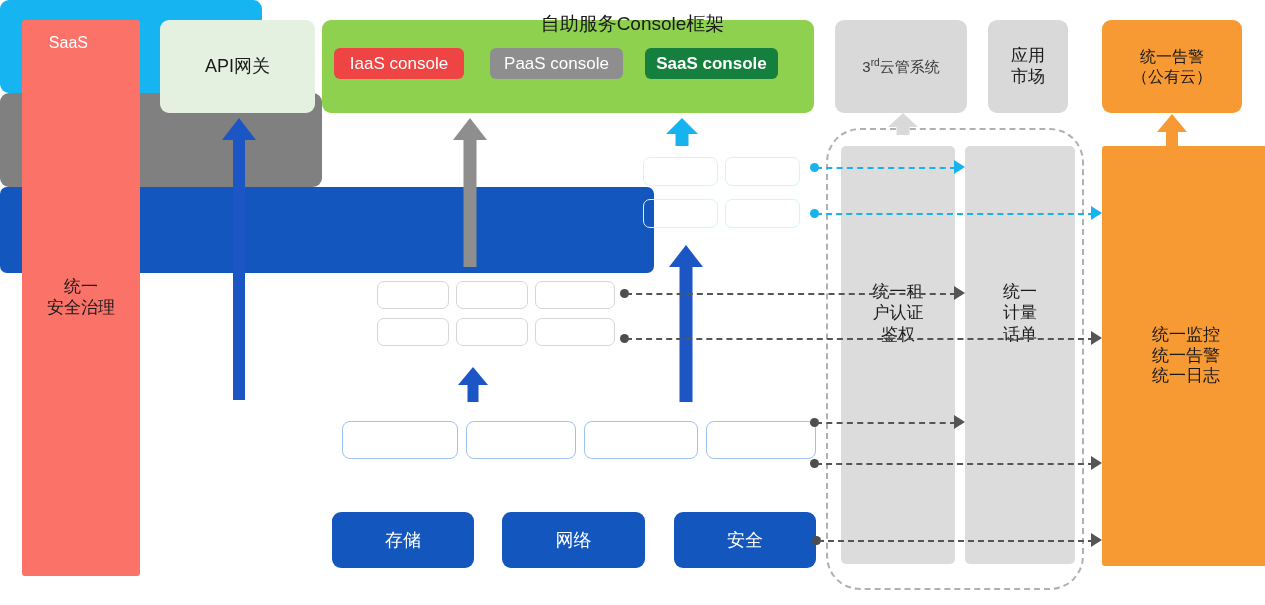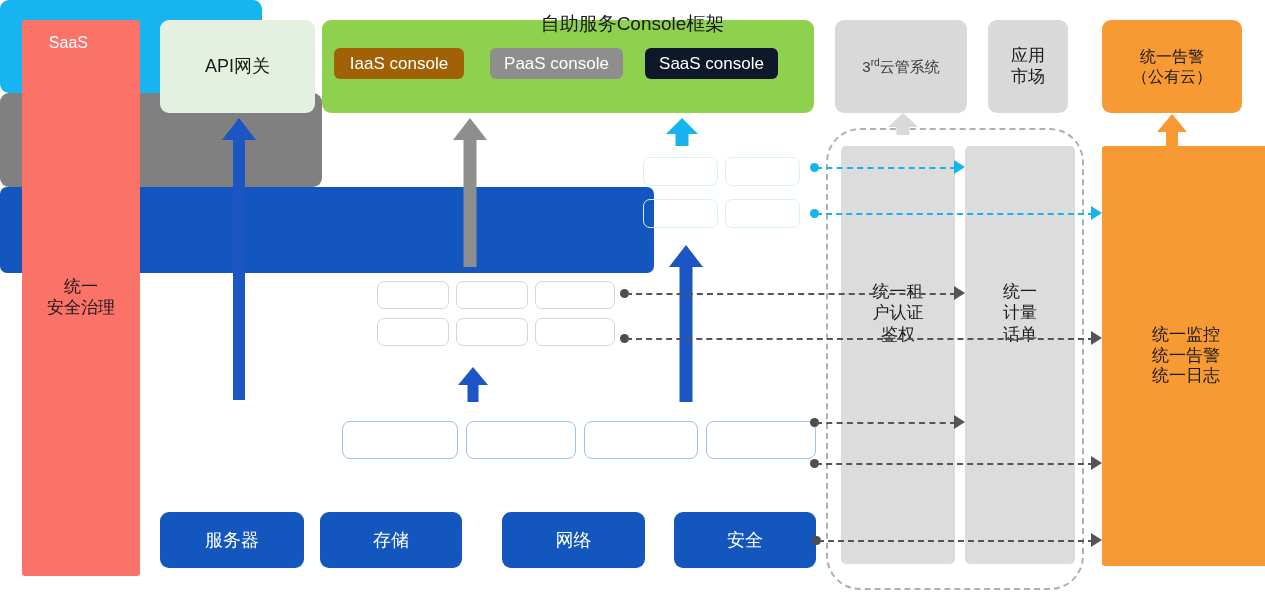--- a/index.html
+++ b/index.html
@@ -11,23 +11,23 @@
   
   #security-col{left:22px;top:20px;width:118px;height:556px;background:#fa7268;border-radius:3px;color:#1a1a1a;font-size:17px;}
 
   
   #api-gw{left:160px;top:20px;width:155px;height:93px;background:#e4f1e0;border-radius:9px;color:#1a1a1a;font-size:18px;}
 
   
   #console-frame{left:322px;top:20px;width:492px;height:93px;background:#8ed14f;border-radius:9px;display:block;}
   #console-title{position:absolute;left:0;top:11px;width:100%;text-align:center;color:#1a1a1a;font-size:19px;}
   .console-chip{position:absolute;top:48px;height:31px;border-radius:6px;display:flex;align-items:center;justify-content:center;color:#fff;font-size:17px;}
-  #chip-iaas{left:334px;width:130px;background:#a16207;}
+  #chip-iaas{left:334px;width:130px;background:#ef4444;}
   #chip-paas{left:490px;width:133px;background:#8e8e8e;}
-  #chip-saas{left:645px;width:133px;background:#0f172a;}
+  #chip-saas{left:645px;width:133px;background:#15803d;font-weight:bold;}
 
   
   #third-cloud{left:835px;top:20px;width:132px;height:93px;background:#d9d9d9;border-radius:9px;color:#3a3a3a;font-size:15px;}
   #app-market{left:988px;top:20px;width:80px;height:93px;background:#d9d9d9;border-radius:9px;color:#1a1a1a;font-size:17px;text-align:right;}
   #ops-platform{left:1102px;top:20px;width:140px;height:93px;background:#f89a33;border-radius:9px;color:#1a1a1a;font-size:16px;}
 
   
   #ops-col{left:1102px;top:146px;width:168px;height:420px;background:#f89a33;border-radius:3px;color:#1a1a1a;font-size:17px;}
 
   
@@ -55,21 +55,21 @@
   #infra-label{position:absolute;left:172px;top:428px;width:160px;color:#fff;font-size:19px;text-align:center;}
   .infra-chip{position:absolute;top:421px;height:36px;border:1.7px solid #9ec2f2;border-radius:8px;display:flex;align-items:center;justify-content:center;color:#fff;font-size:19px;}
   #infra-c0{left:342px;width:114px;}
   #infra-c1{left:466px;width:108px;}
   #infra-c2{left:584px;width:112px;}
   #infra-c3{left:706px;width:108px;}
 
   
   .hw{position:absolute;top:512px;height:56px;background:#1256be;border-radius:9px;display:flex;align-items:center;justify-content:center;color:#fff;font-size:18px;}
   #hw0{left:160px;width:144px;}
-  #hw1{left:320px;width:142px;}
+  #hw1{left:332px;width:142px;}
   #hw2{left:502px;width:143px;}
   #hw3{left:674px;width:142px;}
 
   
   #dash-container{position:absolute;left:826px;top:128px;width:258px;height:462px;border:2.5px dashed #b0b0b0;border-radius:34px;box-sizing:border-box;}
   .gray-col{position:absolute;background:#dcdcdc;border-radius:5px;}
   #auth-col{left:841px;top:146px;width:114px;height:418px;}
   #meter-col{left:965px;top:146px;width:110px;height:418px;}
   #auth-label{position:absolute;left:841px;top:281px;width:114px;text-align:center;color:#1a1a1a;font-size:17px;line-height:1.25;}
   #meter-label{position:absolute;left:965px;top:281px;width:110px;text-align:center;color:#1a1a1a;font-size:17px;line-height:1.25;}
@@ -133,21 +133,20 @@
   <div class="paas-chip" id="paas-c4">缓存</div>
   <div class="paas-chip" id="paas-c5">大数据</div>
 
   <div id="infra-bar"></div>
   <div id="infra-label">统一基础设施服务</div>
   <div class="infra-chip" id="infra-c0">Compute</div>
   <div class="infra-chip" id="infra-c1">Storage</div>
   <div class="infra-chip" id="infra-c2">Network</div>
   <div class="infra-chip" id="infra-c3">CCE</div>
 
-  <div class="hw" id="hw0">服务器</div>
   <div class="hw" id="hw1">存储</div>
   <div class="hw" id="hw3">安全</div>
   <div class="hw" id="hw2">网络</div>
 
   <div id="dash-container"></div>
   <div class="gray-col" id="auth-col"></div>
   <div class="gray-col" id="meter-col"></div>
   <div class="lbl" id="auth-label">统一租
 户认证
 鉴权</div>

